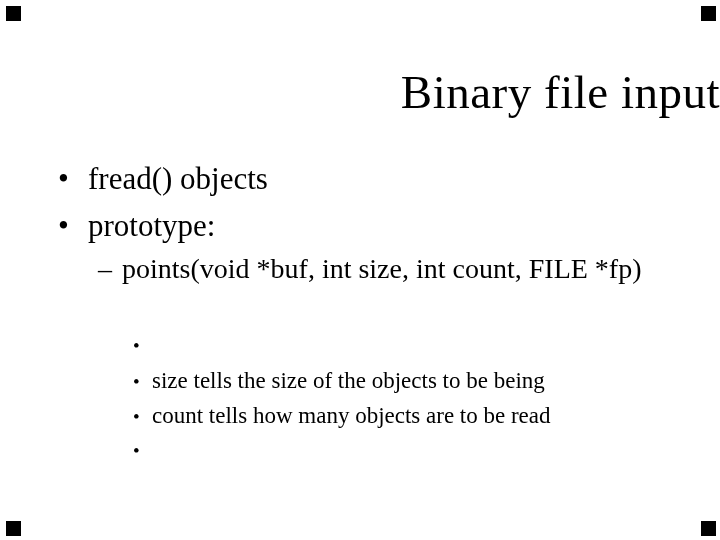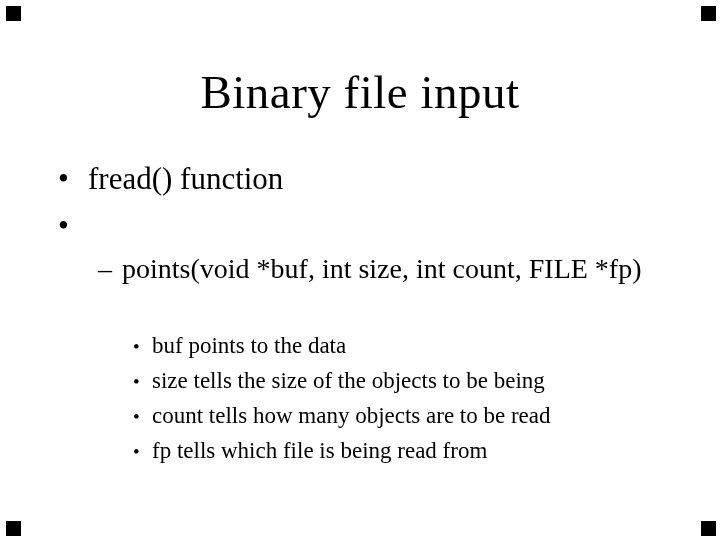--- a/index.html
+++ b/index.html
@@ -26,21 +26,21 @@
   .corner.tr { top: 6px;    right: 4px; }
   .corner.bl { bottom: 4px; left: 6px;  }
   .corner.br { bottom: 4px; right: 4px; }
 
   .title {
     position: absolute;
     top: 65px;
     left: 0;
     width: 100%;
     margin: 0;
-    text-align: center;
+    text-align: right;
     font-size: 47px;
     font-weight: 400;
     line-height: 1.15;
     letter-spacing: 0.5px;
   }
 
   .l1 {
     position: absolute;
     left: 58px;
     display: flex;
@@ -91,44 +91,43 @@
 
   <div class="corner tl"></div>
   <div class="corner tr"></div>
   <div class="corner bl"></div>
   <div class="corner br"></div>
 
   <h1 class="title">Binary file input</h1>
 
   <div class="l1 l1-a">
     <span class="marker">•</span>
-    <span class="text">fread() function</span>
+    <span class="text">fread() objects</span>
   </div>
 
   <div class="l1 l1-b">
     <span class="marker">•</span>
+    <span class="text">prototype:</span>
   </div>
 
   <div class="l2">
     <span class="marker">–</span>
     <span class="text">points(void *buf, int size, int count, FILE *fp)</span>
   </div>
 
   <div class="l3">
     <div class="l3-item">
       <span class="marker">•</span>
-      <span class="text">buf points to the data</span>
     </div>
     <div class="l3-item">
       <span class="marker">•</span>
       <span class="text">size tells the size of the objects to be being</span>
     </div>
     <div class="l3-item">
       <span class="marker">•</span>
       <span class="text">count tells how many objects are to be read</span>
     </div>
     <div class="l3-item">
       <span class="marker">•</span>
-      <span class="text">fp tells which file is being read from</span>
     </div>
   </div>
 
 </div>
 
 </body></html>

